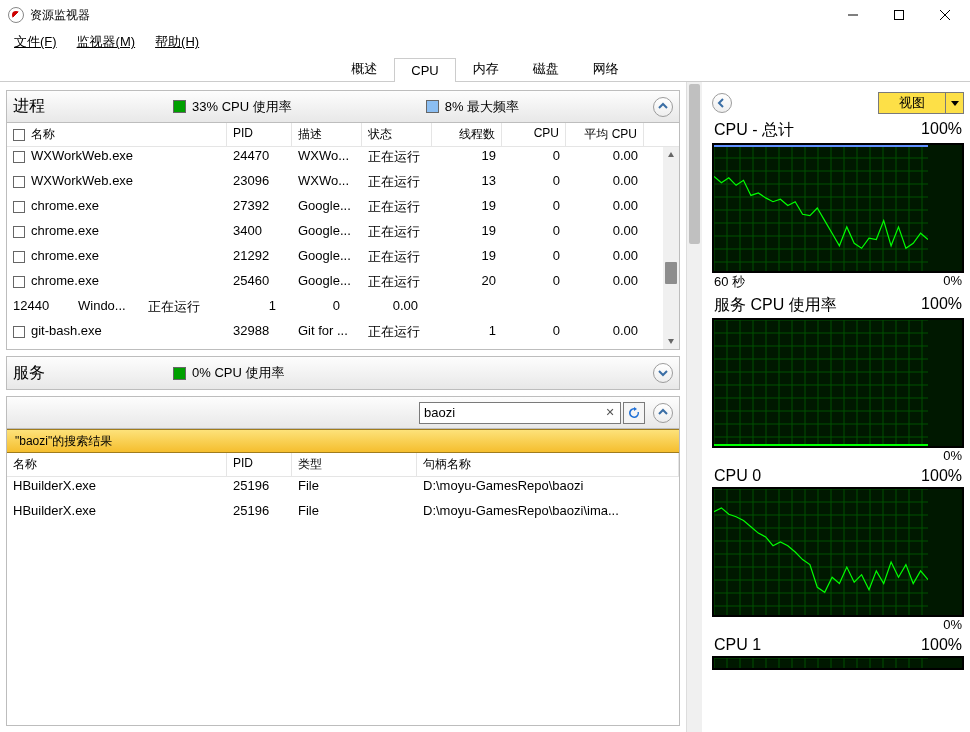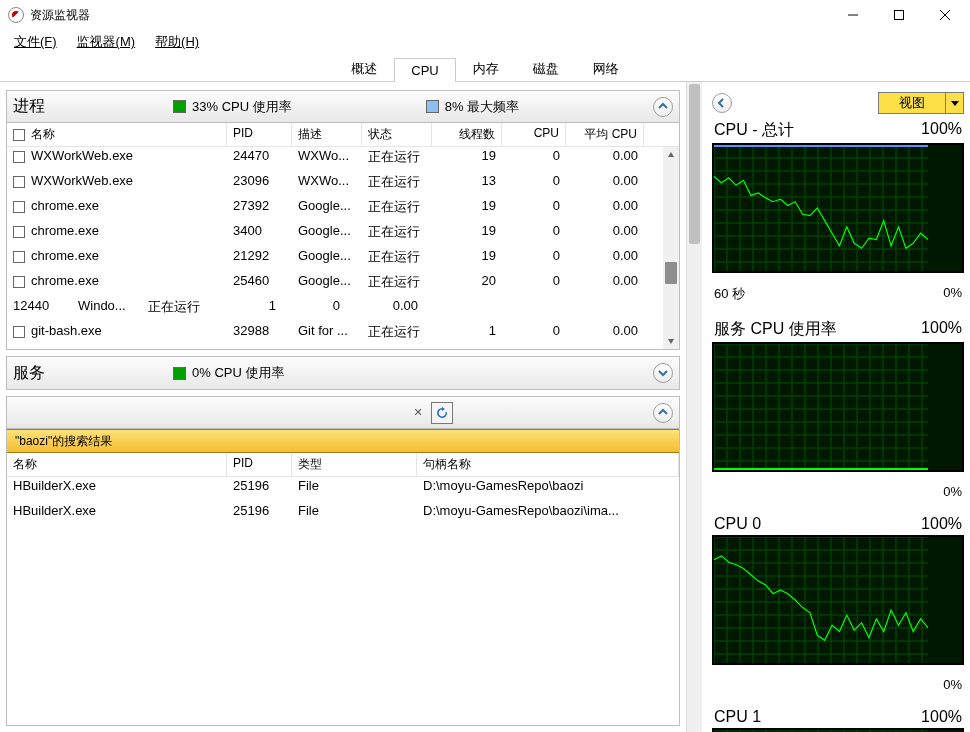--- a/index.html
+++ b/index.html
@@ -80,21 +80,21 @@
 .view-dd .arrow{ border-left:1px solid #7a7a7a; width:18px; height:100%; display:flex; align-items:center; justify-content:center;}
 .view-dd .arrow svg{width:8px;height:8px;fill:#000;}
 
 .graph{ margin-bottom:4px;}
 .graph-hdr{ display:flex; justify-content:space-between; font-size:16px; padding:0 2px 2px;}
 .graph-canvas{ height:130px; border:2px solid #000; background:#001800; position:relative; overflow:hidden;}
 .graph-canvas .grid line{ stroke:#005000; stroke-width:1;}
 .graph-canvas .trace{ stroke:#00ff00; stroke-width:1.2; fill:none;}
 .graph-canvas .topline{ stroke:#6090ff; stroke-width:2;}
 .graph-canvas .bottomline{ stroke:#00ff00; stroke-width:2;}
-.graph-ftr{ display:flex; justify-content:space-between; font-size:13px; padding:12px 2px;gap:8px;}
+.graph-ftr{ display:flex; justify-content:space-between; font-size:13px; padding:0 2px;gap:8px;}
 
 </style>
 </head>
 <body>
 
 <div class="titlebar">
   <span class="app-icon"></span>
   <span class="title">资源监视器</span>
   <span class="spacer"></span>
   <div class="winbtn">
@@ -263,20 +263,21 @@
               <svg viewBox="0 0 10 10">
                 <polyline points="1,3 5,7 9,3"></polyline>
               </svg>
             </span>
         </div>
       </div>
 
       <div class="panel sec-handles">
         <div class="handles-hdr">
           <div class="search-box">
+            <input value="baozi" style="">
             <span class="clear">✕</span>
             <span class="go">
                 <svg viewBox="0 0 12 12">
                   <path d="M6 1a5 5 0 1 0 4.9 4H9.5A3.5 3.5 0 1 1 6 2.5V4l3-2-3-2z"></path>
                 </svg>
               </span>
           </div>
           <span class="collapse">
               <svg viewBox="0 0 10 10">
                 <polyline points="1,6 5,2 9,6"></polyline>

